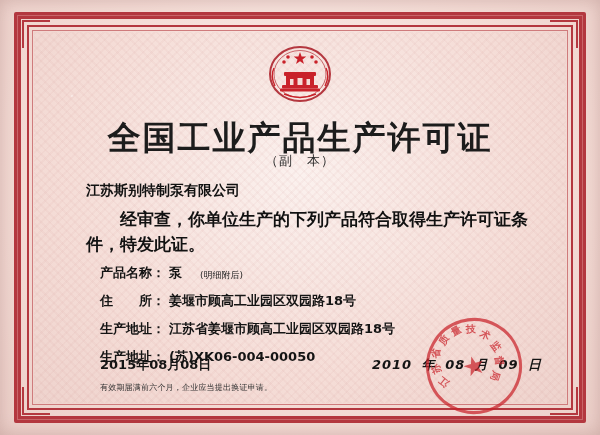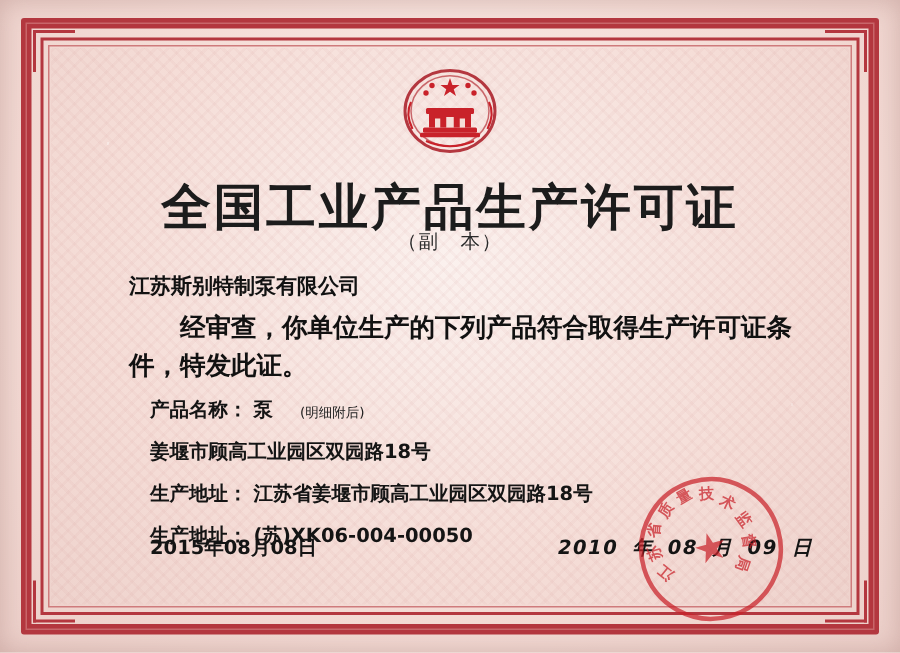--- a/index.html
+++ b/index.html
@@ -306,20 +306,21 @@
     <div id="statement">经审查，你单位生产的下列产品符合取得生产许可证条件，特发此证。</div>
   </div>
 
   <div id="fields">
     <div class="field-row">
       <span class="field-label">产品名称：</span>
       <span class="field-value">泵</span>
       <span class="field-note">(明细附后)</span>
     </div>
     <div class="field-row">
+      <span class="field-label">住　　所：</span>
       <span class="field-value">姜堰市顾高工业园区双园路18号</span>
     </div>
     <div class="field-row">
       <span class="field-label">生产地址：</span>
       <span class="field-value">江苏省姜堰市顾高工业园区双园路18号</span>
     </div>
     <div class="field-row">
       <span class="field-label">生产地址：</span>
       <span class="field-value">(苏)XK06-004-00050</span>
     </div>
@@ -330,20 +331,21 @@
     <span id="issue-date">
       <span>2010</span>
       <span>年</span>
       <span>08</span>
       <span>月</span>
       <span>09</span>
       <span>日</span>
     </span>
   </div>
 
+  <div id="footnote">有效期届满前六个月，企业应当提出换证申请。</div>
 
   <div id="seal">
     <div class="seal-ring"></div>
     <div class="seal-star">★</div>
     <div class="seal-text" id="seal-text">
         <span class="seal-char" style="left: -31.1278px; top: 21.7959px; transform: translate(-50%, -50%) rotate(-125deg);">江</span>
         <span class="seal-char" style="left: -37.6985px; top: 4.77728px; transform: translate(-50%, -50%) rotate(-97.2222deg);">苏</span>
         <span class="seal-char" style="left: -35.5806px; top: -13.3424px; transform: translate(-50%, -50%) rotate(-69.4444deg);">省</span>
         <span class="seal-char" style="left: -25.2622px; top: -28.387px; transform: translate(-50%, -50%) rotate(-41.6667deg);">质</span>
         <span class="seal-char" style="left: -9.12151px; top: -36.889px; transform: translate(-50%, -50%) rotate(-13.8889deg);">量</span>

